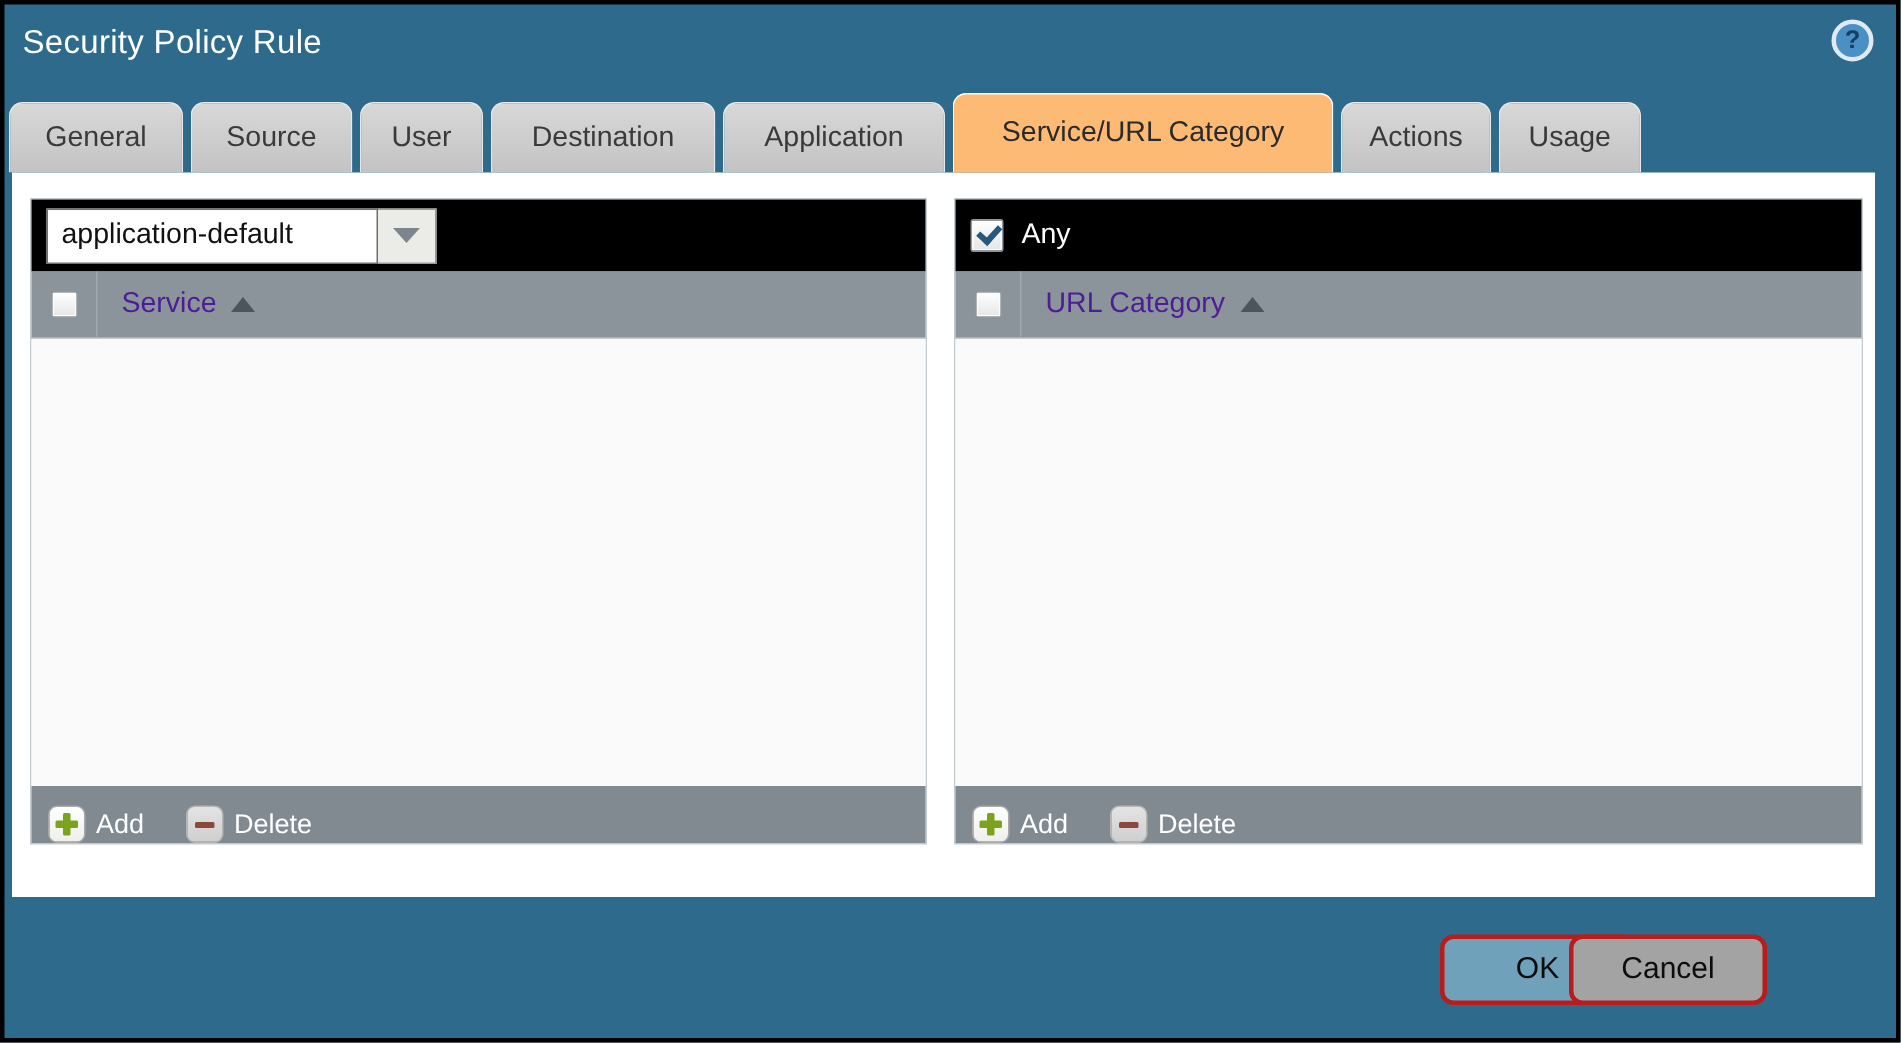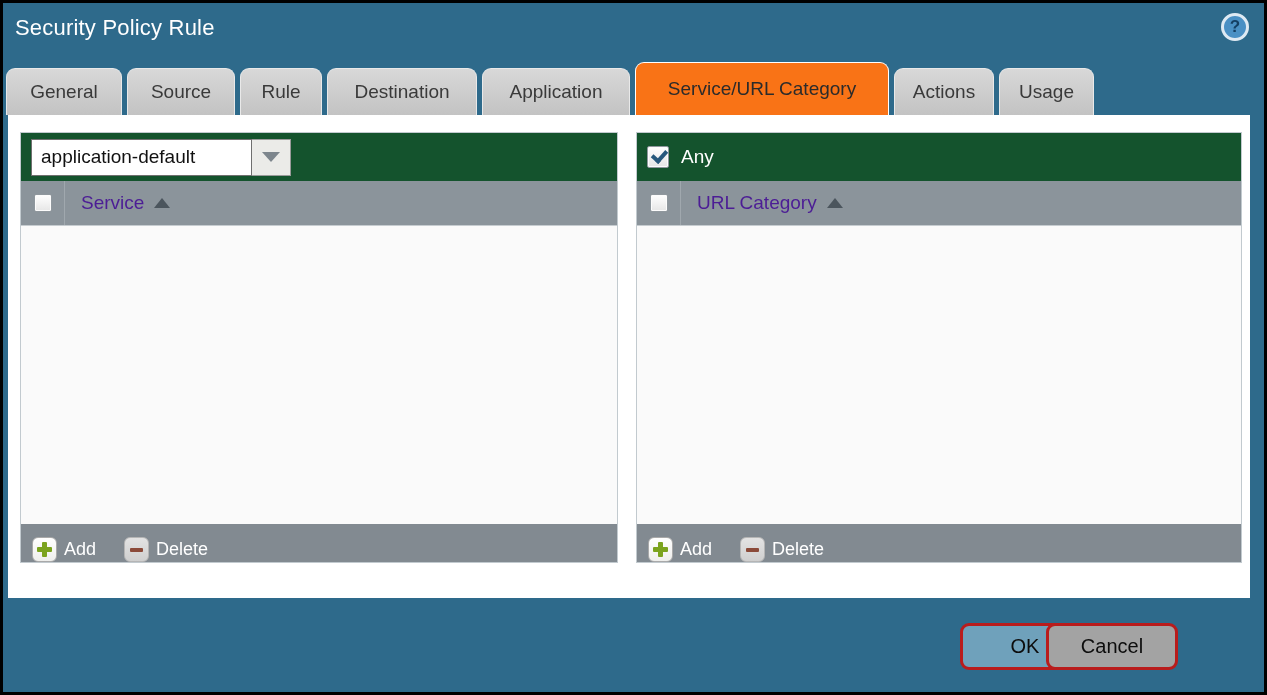--- a/index.html
+++ b/index.html
@@ -37,42 +37,42 @@
     height:47px;
     background:linear-gradient(#d8d8d8,#c3c3c3);
     border:1px solid #e9e9e9; border-bottom:none;
     border-radius:9px 9px 0 0;
     display:flex; align-items:center; justify-content:center;
     font-size:19px; color:#3a3a3a;
     cursor:pointer;
   }
   .tab.active {
     height:53px;
-    background:#f97316;
+    background:#fdba74;
     color:#2b2b2b;
     border-color:#fff;
     z-index:2;
   }
   
   .content {
     position:absolute; left:8px; top:115px;
     width:1242px; height:483px;
     background:#fff;
   }
   .panel {
     position:absolute; top:17px; height:431px;
     display:flex; flex-direction:column;
     border:1px solid #c2cacf;
   }
   .panel.left  { left:12px;  width:598px; }
   .panel.right { left:628px; width:606px; }
 
   .panel-toolbar {
     height:48px; flex:0 0 48px;
-    background:#14532d;
+    background:#000000;
     display:flex; align-items:center;
     padding:0 10px; gap:12px;
   }
   
   .combo { display:flex; align-items:stretch; height:37px; }
   .combo-input {
     width:221px; background:#fff;
     border:1px solid #6f6f6f;
     font-size:19px; color:#111;
     display:flex; align-items:center; padding:0 9px;
@@ -174,21 +174,21 @@
 <body>
 
 <div class="frame"></div>
 
 <div class="title">Security Policy Rule</div>
 <div class="help-btn">?</div>
 
 <div class="tabs">
   <div class="tab" style="width:116px">General</div>
   <div class="tab" style="width:108px">Source</div>
-  <div class="tab" style="width:82px">Rule</div>
+  <div class="tab" style="width:82px">User</div>
   <div class="tab" style="width:150px">Destination</div>
   <div class="tab" style="width:148px">Application</div>
   <div class="tab active" style="width:254px">Service/URL Category</div>
   <div class="tab" style="width:100px">Actions</div>
   <div class="tab" style="width:95px">Usage</div>
 </div>
 
 <div class="content">
 
   <div class="panel left">

